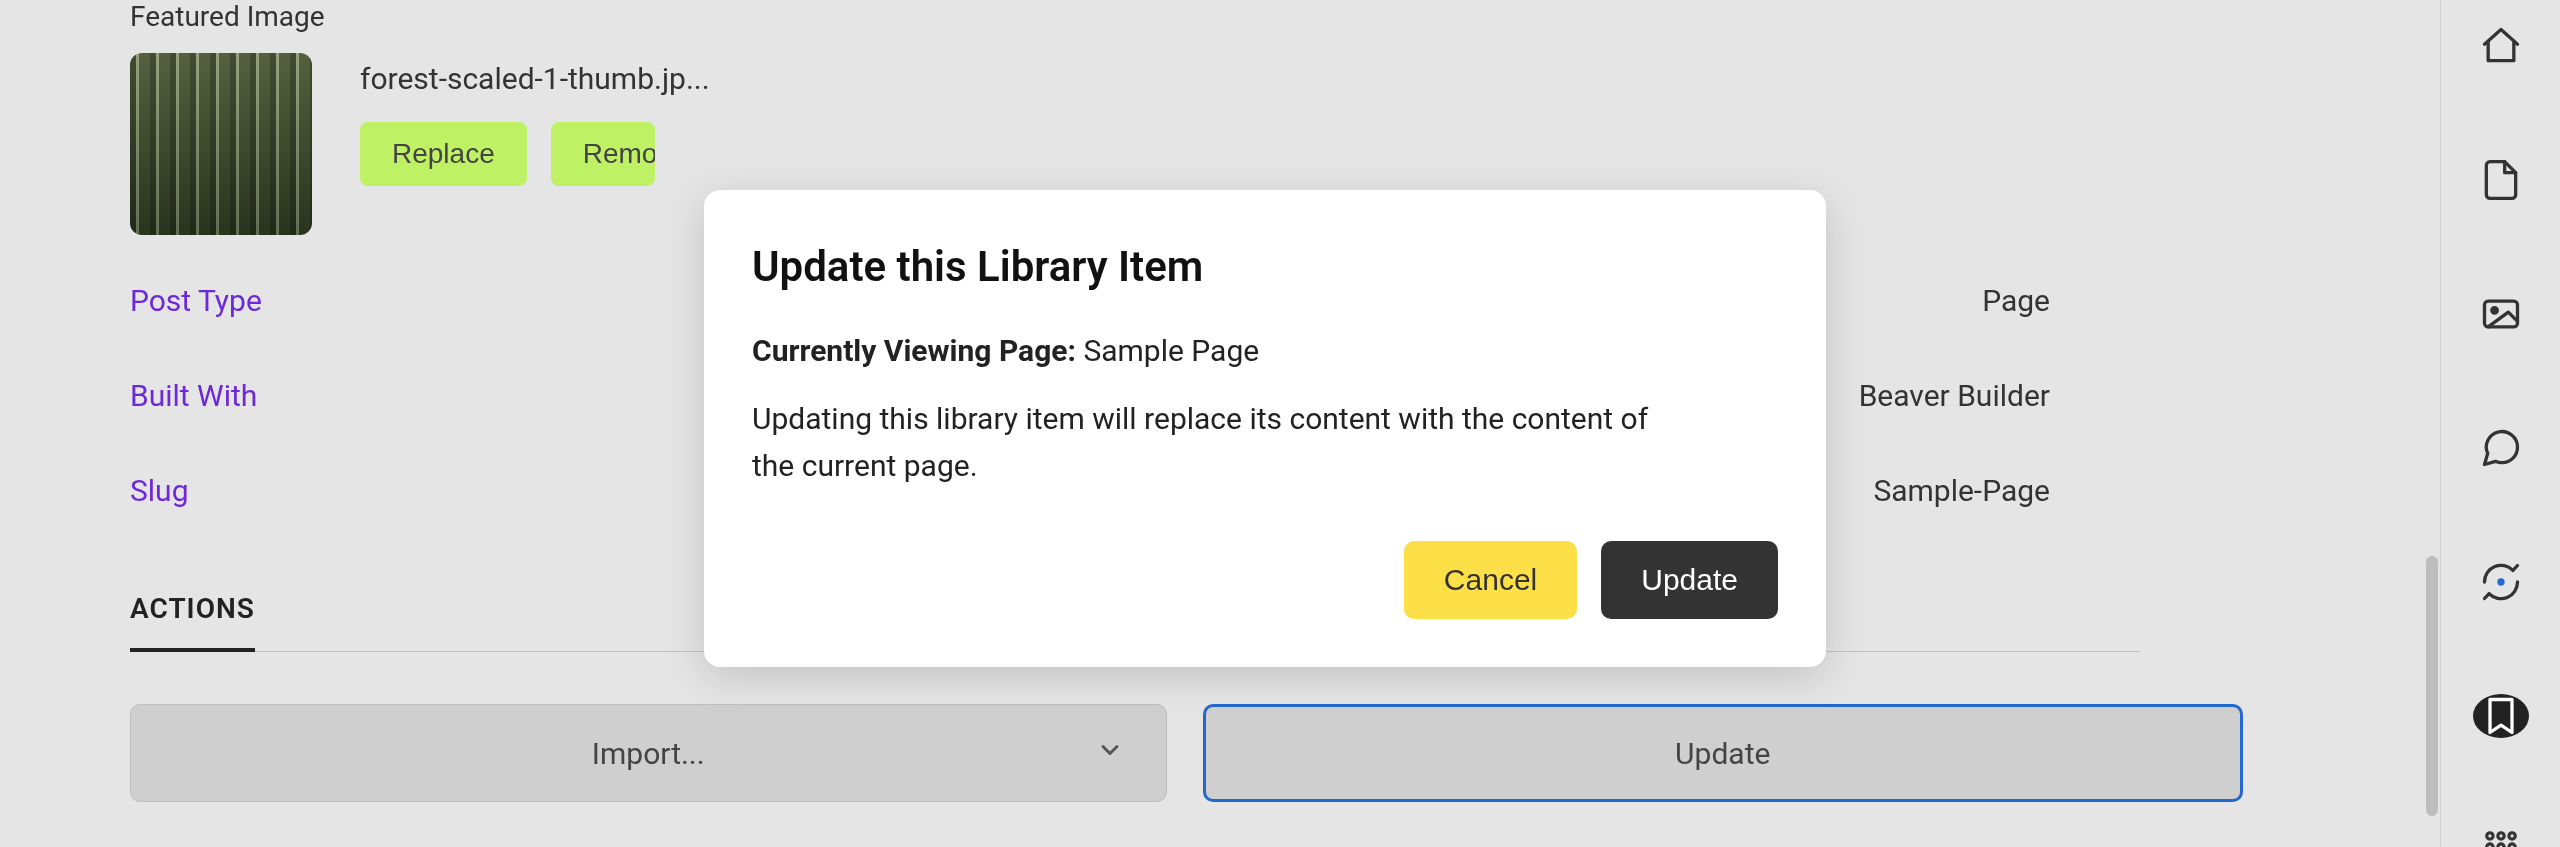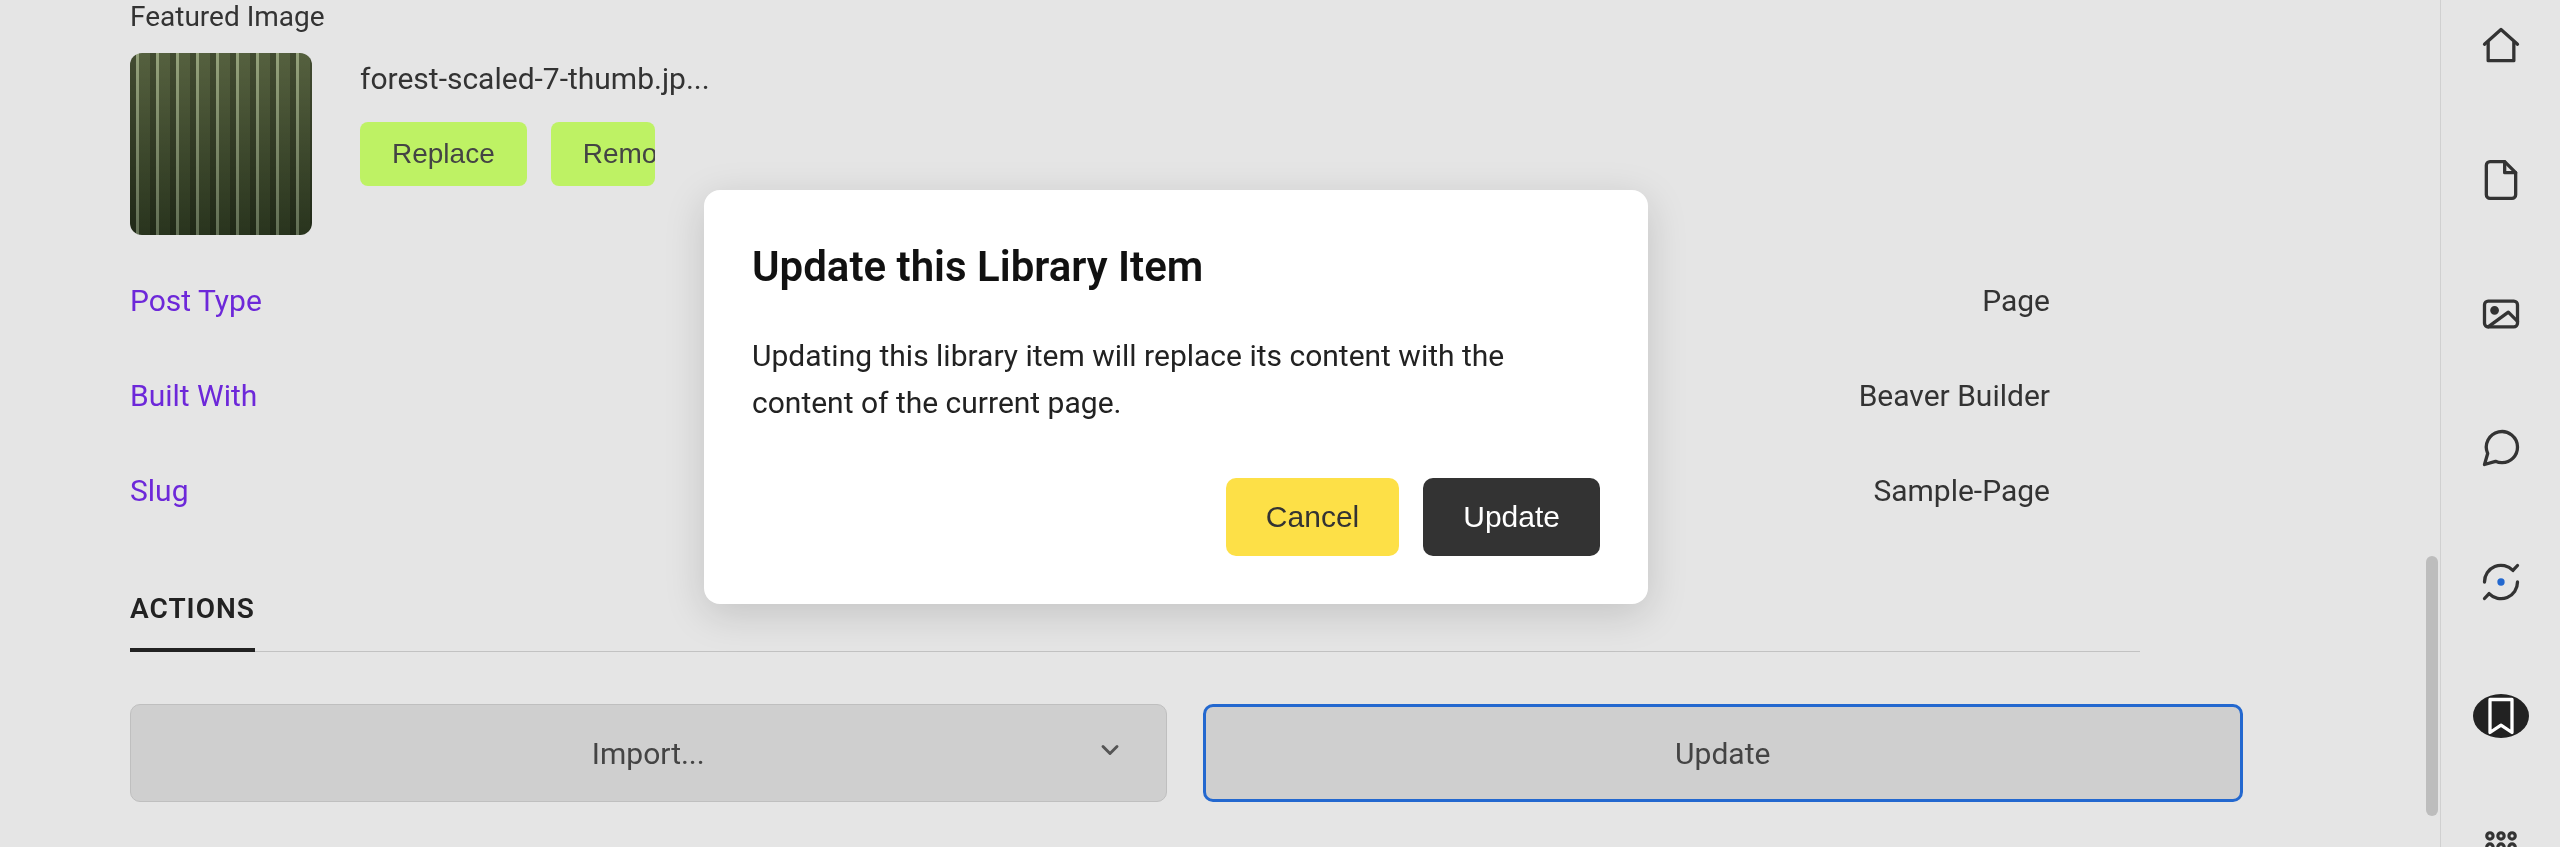--- a/index.html
+++ b/index.html
@@ -26,41 +26,41 @@
     .kv-value { font-size: 30px; color: #333; }
     .actions-header { margin-top: 84px; font-size: 28px; font-weight: 600; letter-spacing: 1px; color: #222; display: inline-block; padding-bottom: 23px; border-bottom: 4px solid #222; }
     .actions-divider { border: none; border-top: 1px solid #c2c2c2; margin-top: -1px; width: 2010px; }
     .action-buttons { margin-top: 52px; display: flex; gap: 36px; width: 2113px; }
     .wide-btn { flex: 1; height: 98px; font-size: 30px; border-radius: 10px; display: flex; align-items: center; justify-content: center; position: relative; cursor: pointer; }
     .import-btn { background: #cfcfcf; border: 1px solid #bfbfbf; color: #444; }
     .import-btn .chev { position: absolute; right: 42px; }
     .update-btn { background: #cfcfcf; border: 3px solid #2368cf; color: #444; }
     
     .modal-overlay { position: absolute; left: 0; top: 0; width: 2560px; height: 847px; pointer-events: none; }
-    .modal { position: absolute; left: 704px; top: 190px; width: 944px; background: #fff; border-radius: 16px; padding: 52px 48px 48px 48px; box-shadow: 0 10px 40px rgba(0,0,0,0.15); pointer-events: auto; }
+    .modal { position: absolute; left: 704px; top: 190px; width: 1122px; background: #fff; border-radius: 16px; padding: 52px 48px 48px 48px; box-shadow: 0 10px 40px rgba(0,0,0,0.15); pointer-events: auto; }
     .modal-title { font-size: 42px; font-weight: 600; color: #111; margin-bottom: 42px; }
     .modal-sub { font-size: 30px; color: #222; margin-bottom: 28px; }
     .modal-sub b { font-weight: 700; }
     .modal-body { font-size: 30px; color: #222; line-height: 1.55; margin-bottom: 52px; max-width: 920px; }
     .modal-actions { display: flex; justify-content: flex-end; gap: 24px; }
     .m-btn { border: none; border-radius: 10px; padding: 22px 40px; font-size: 30px; cursor: pointer; }
     .m-cancel { background: #fde047; color: #333; }
     .m-update { background: #333; color: #fff; }
   </style>
 </head>
 <body>
 
 <div class="main-panel">
 
   <div>
     <div class="section-label">Featured Image</div>
     <div class="featured-row">
       <div class="thumb"></div>
       <div class="featured-meta">
-        <div class="filename">forest-scaled-7-thumb.jp...</div>
+        <div class="filename">forest-scaled-1-thumb.jp...</div>
         <div class="btn-row">
           <button class="pill-btn">Replace</button>
           <button class="pill-btn clipped">Remove</button>
         </div>
       </div>
     </div>
   </div>
 
   <div class="kv-rows">
     <div class="kv-row">
@@ -144,19 +144,23 @@
         <circle cx="5" cy="12" r="2"></circle>
         <circle cx="12" cy="12" r="2"></circle>
         <circle cx="19" cy="12" r="2"></circle>
       </svg>
   </div>
 </div>
 
 <div class="modal-overlay">
   <div class="modal">
     <div class="modal-title">Update this Library Item</div>
+    <div class="modal-sub">
+      <b>Currently Viewing Page:</b>
+      <span>Sample Page</span>
+    </div>
     <div class="modal-body">Updating this library item will replace its content with the content of the current page.</div>
     <div class="modal-actions">
       <button class="m-btn m-cancel">Cancel</button>
       <button class="m-btn m-update">Update</button>
     </div>
   </div>
 </div>
 
 </body></html>

